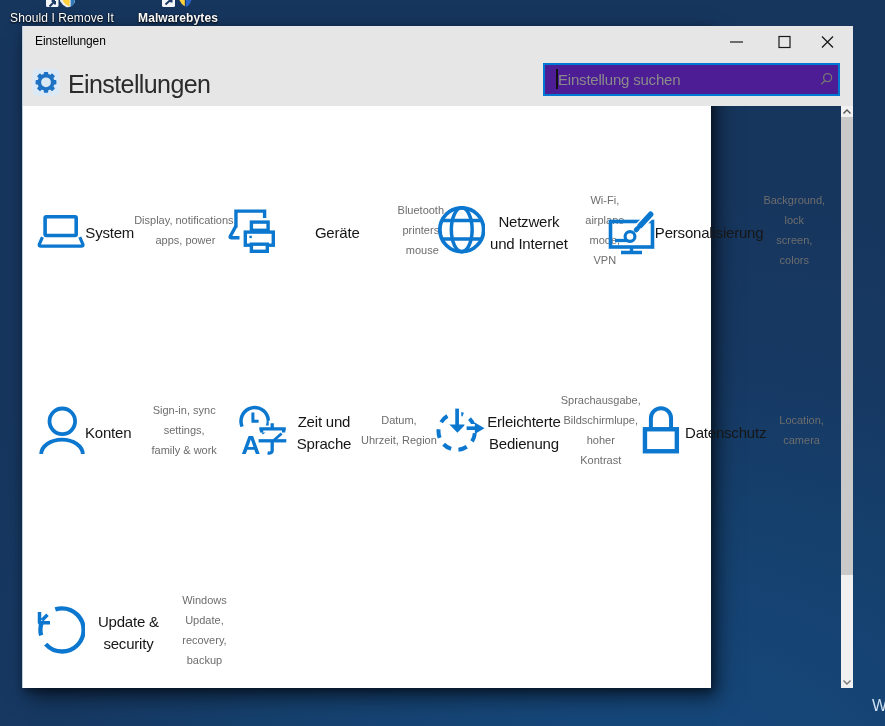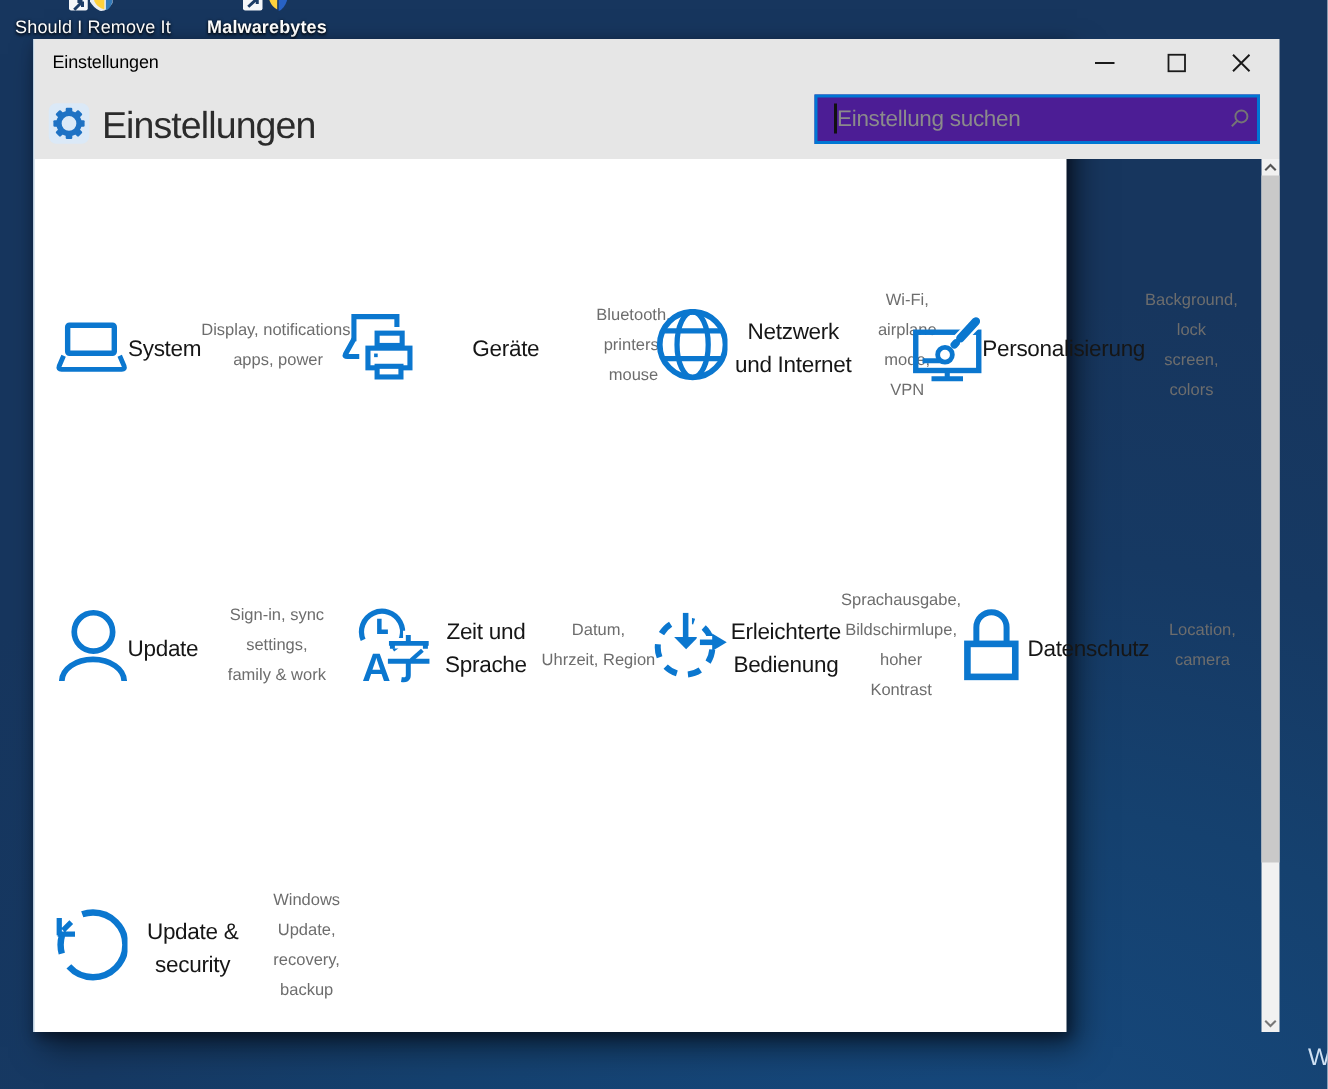--- a/index.html
+++ b/index.html
@@ -135,21 +135,21 @@
       </svg>
       <div class="t1">Personalisierung</div>
       <div class="t2">Background, lock<br>screen, colors</div>
     </div>
 
     <div class="tile" style="left:14px; top:303px;">
       <svg class="ic" width="48" height="48" viewBox="0 0 48 48">
         <circle cx="25.3" cy="15.3" r="12.8" fill="none" stroke="#0b77cf" stroke-width="3.8"></circle>
         <path d="M4.2 48.2 A 20.7 14.6 0 0 1 45.8 48.2" fill="none" stroke="#0b77cf" stroke-width="3.8"></path>
       </svg>
-      <div class="t1">Update</div>
+      <div class="t1">Konten</div>
       <div class="t2">Sign-in, sync settings,<br>family &amp; work</div>
     </div>
 
     <div class="tile" style="left:214px; top:303px;">
       <svg class="ic" width="50" height="48" viewBox="0 0 50 48" style="overflow:visible">
         <path d="M 24.8 26.9 A 13.7 13.7 0 1 0 5.1 20.6" fill="none" stroke="#0b77cf" stroke-width="3.5"></path>
         <path d="M 15.9 6.5 V 15.2 H 21.6" fill="none" stroke="#0b77cf" stroke-width="3"></path>
         <text x="4.3" y="48.3" font-family="Liberation Sans, sans-serif" font-size="26.5" font-weight="bold" fill="#0b77cf">A</text>
         <path d="M 35.2 14.5 V 21.5 M 20.5 22.9 H 50" stroke="#ffffff" stroke-width="7"></path>
         <path d="M 35.2 17.3 V 21.5 M 22.3 22.9 H 48.8 M 24.6 22.9 V 26.5 M 46.6 22.9 V 26.5" stroke="#0b77cf" stroke-width="3.3" fill="none"></path>

